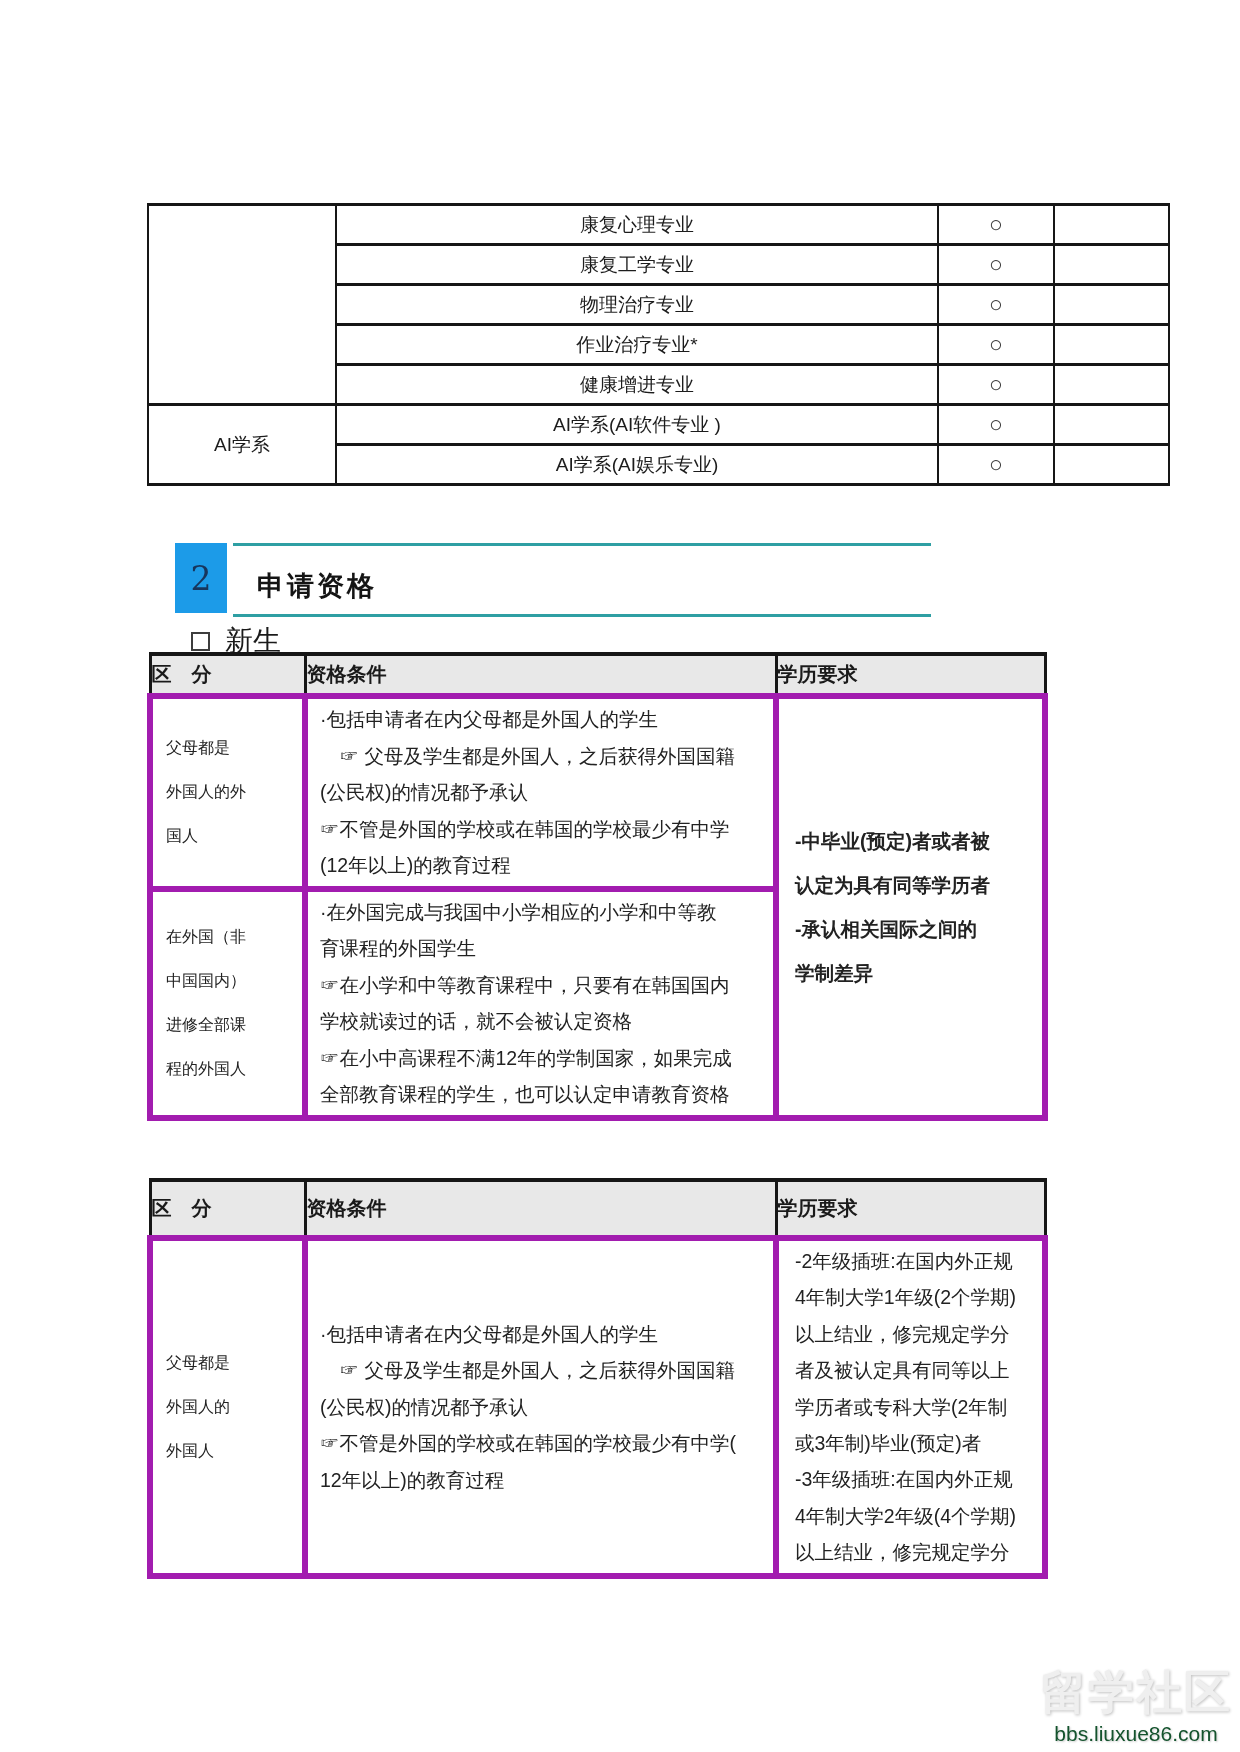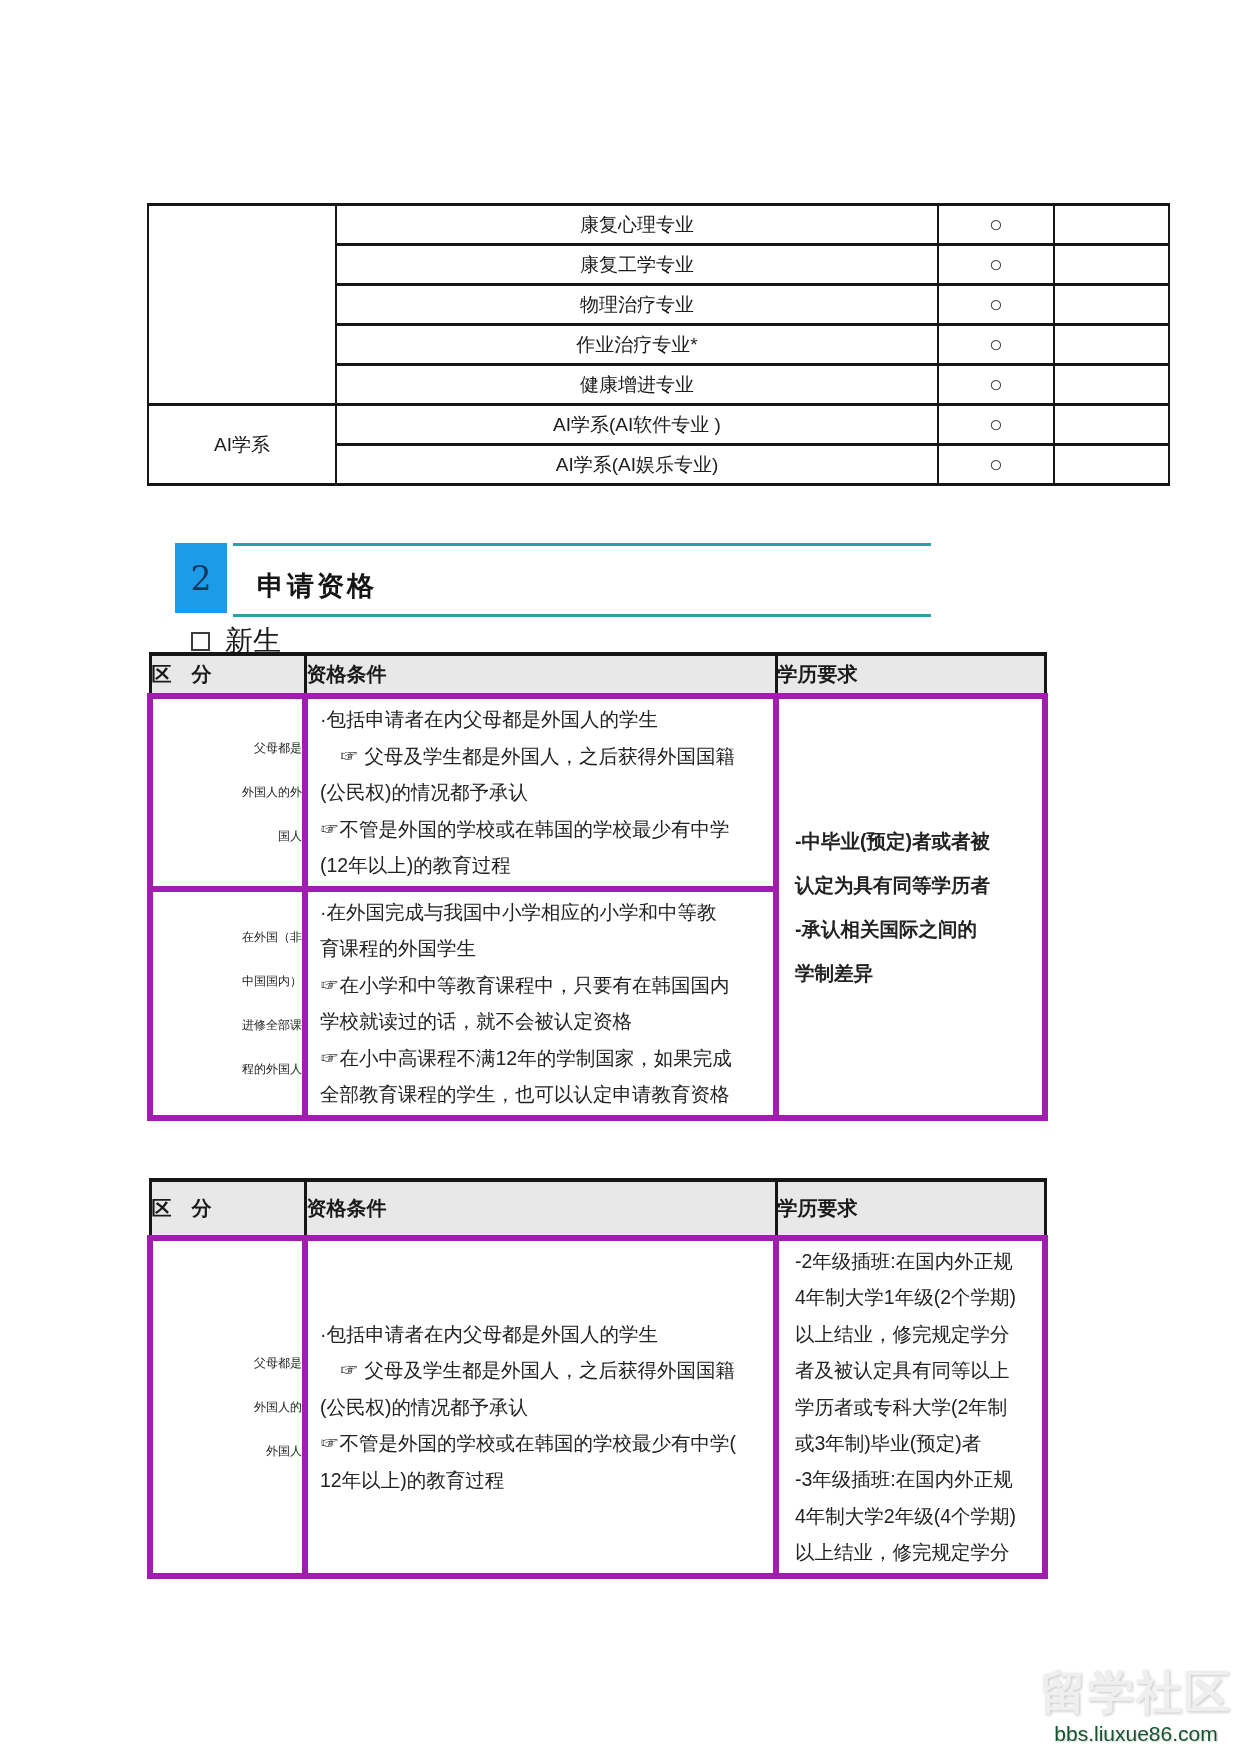--- a/index.html
+++ b/index.html
@@ -47,21 +47,21 @@
   .qual th {
     background:#e8e8e8; border:3px solid #161616; border-top-width:4px; border-bottom-width:4px;
     font-size:20px; font-weight:bold; color:#1a1a1a; text-align:left; vertical-align:middle;
   }
   .qual td { border:6px solid #a21caf; vertical-align:middle; }
   .table-f { top:652px; }
   .table-f th { height:42px; }
   .table-t { top:1178px; }
   .table-t th { height:58px; }
   .lines { white-space:pre-line; }
-  td.cat  { text-align:right; padding-left:13px; font-size:12px; line-height:44px; color:#222; }
+  td.cat  { text-align:left; padding-left:13px; font-size:16px; line-height:44px; color:#222; }
   td.cond { text-align:left; padding:2px 8px 2px 12px; font-size:19.5px; line-height:36.5px; color:#222; }
   td.req  { text-align:left; padding:2px 6px 2px 16px; font-size:19.5px; color:#222; }
   .table-f td.req { line-height:44px;font-weight:bold; }
   .table-t td.req { line-height:36.4px; }
   .rf1 td { height:185px; }
   .rf2 td { height:219px; }
   .rt1 td { height:330px; }
 
   
   .wm { position:absolute; right:8px; bottom:6px; text-align:center; pointer-events:none; }

